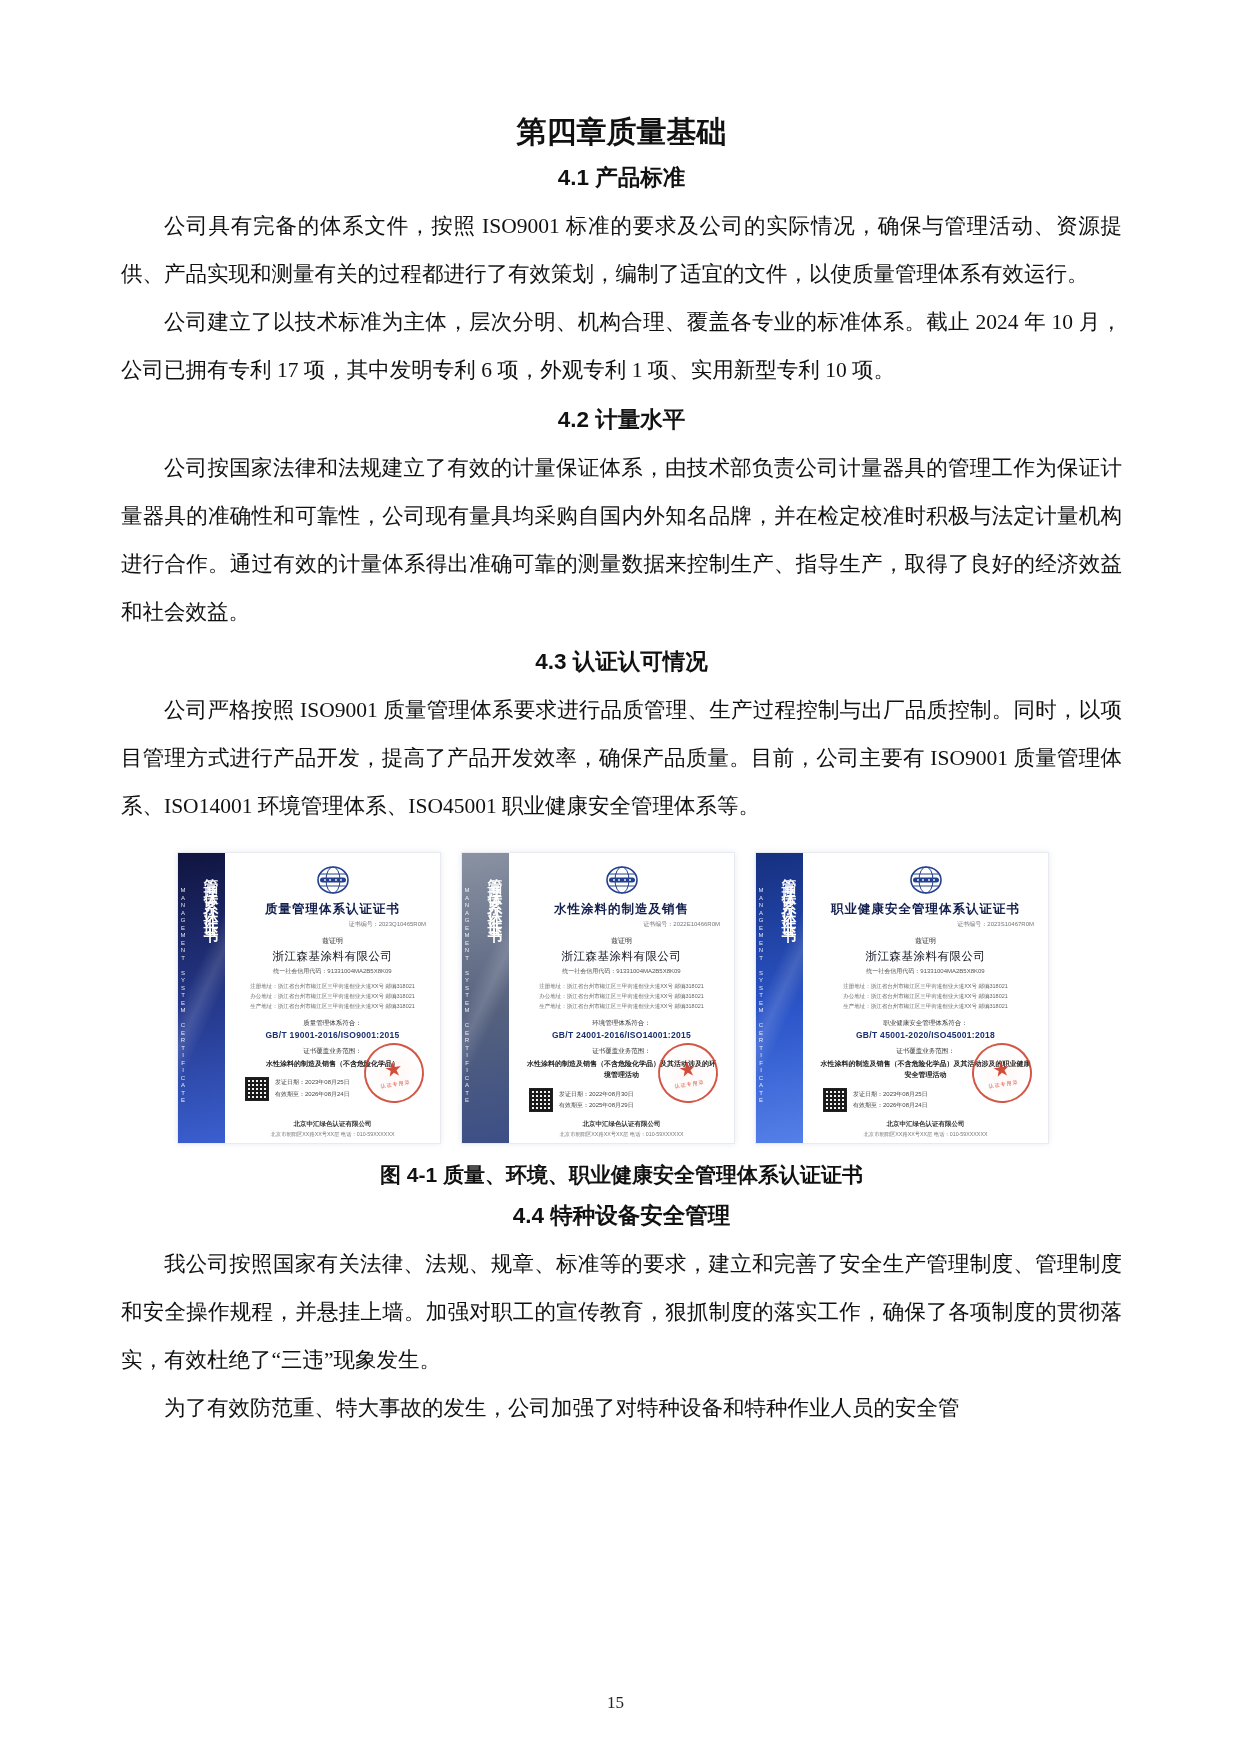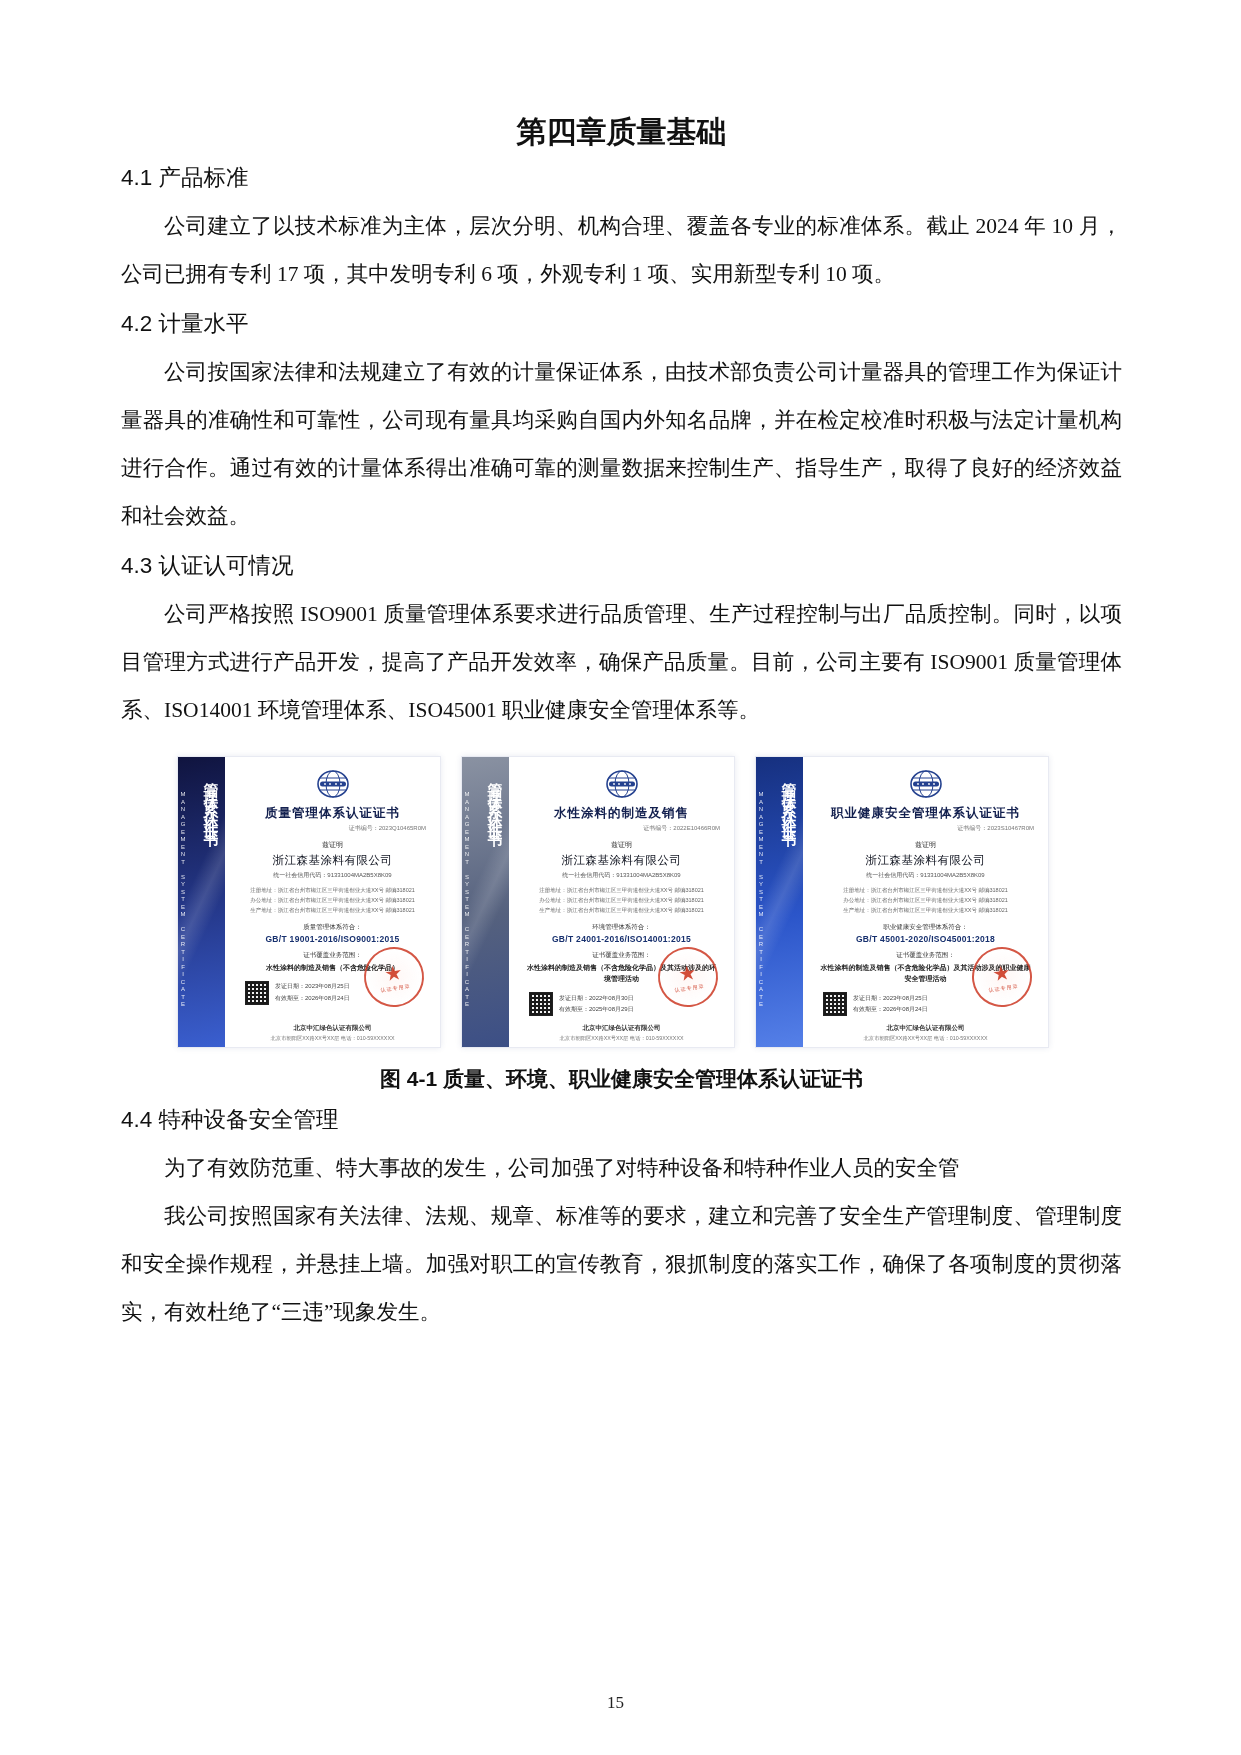--- a/index.html
+++ b/index.html
@@ -15,21 +15,21 @@
     border-bottom:2px solid #000;padding-bottom:9px;
   }
   
   .chapter-title{
     text-align:center;font-family:"Liberation Sans","DejaVu Sans",sans-serif;
     font-weight:bold;font-size:30px;line-height:40px;margin-top:32px;
   }
   
   .sec-heading{
     font-family:"Liberation Sans","DejaVu Sans",sans-serif;
-    font-weight:normal;font-size:22.5px;line-height:48px;margin-top:2px;
+    font-weight:bold;font-size:22.5px;line-height:48px;margin-top:2px;text-align:center;
   }
   
   .para{
     font-size:21.5px;line-height:48px;text-align:justify;
     text-indent:43px;margin:0;
   }
   
   .figure-row{
     margin-top:22px;display:flex;gap:20px;padding-left:56px;padding-right:8px;
     align-items:flex-start;
@@ -103,20 +103,21 @@
 </style>
 </head>
 <body>
 
 <div class="page">
 
 
   <div class="chapter-title">第四章质量基础</div>
 
   <div class="sec-heading">4.1 产品标准</div>
+  <p class="para">公司具有完备的体系文件，按照 ISO9001 标准的要求及公司的实际情况，确保与管理活动、资源提供、产品实现和测量有关的过程都进行了有效策划，编制了适宜的文件，以使质量管理体系有效运行。</p>
   <p class="para">公司建立了以技术标准为主体，层次分明、机构合理、覆盖各专业的标准体系。截止 2024 年 10 月，公司已拥有专利 17 项，其中发明专利 6 项，外观专利 1 项、实用新型专利 10 项。</p>
 
   <div class="sec-heading">4.2 计量水平</div>
   <p class="para">公司按国家法律和法规建立了有效的计量保证体系，由技术部负责公司计量器具的管理工作为保证计量器具的准确性和可靠性，公司现有量具均采购自国内外知名品牌，并在检定校准时积极与法定计量机构进行合作。通过有效的计量体系得出准确可靠的测量数据来控制生产、指导生产，取得了良好的经济效益和社会效益。</p>
 
   <div class="sec-heading">4.3 认证认可情况</div>
   <p class="para">公司严格按照 ISO9001 质量管理体系要求进行品质管理、生产过程控制与出厂品质控制。同时，以项目管理方式进行产品开发，提高了产品开发效率，确保产品质量。目前，公司主要有 ISO9001 质量管理体系、ISO14001 环境管理体系、ISO45001 职业健康安全管理体系等。</p>
 
   <div class="figure-row">
 
@@ -256,18 +257,18 @@
         <div class="issuer">北京中汇绿色认证有限公司</div>
         <div class="issuer-info">北京市朝阳区XX路XX号XX层 电话：010-59XXXXXX</div>
       </div>
     </div>
 
   </div>
 
   <div class="fig-caption">图 4-1 质量、环境、职业健康安全管理体系认证证书</div>
 
   <div class="sec-heading">4.4 特种设备安全管理</div>
+  <p class="para">我公司按照国家有关法律、法规、规章、标准等的要求，建立和完善了安全生产管理制度、管理制度和安全操作规程，并悬挂上墙。加强对职工的宣传教育，狠抓制度的落实工作，确保了各项制度的贯彻落实，有效杜绝了“三违”现象发生。</p>
   <p class="para">为了有效防范重、特大事故的发生，公司加强了对特种设备和特种作业人员的安全管</p>
-  <p class="para">我公司按照国家有关法律、法规、规章、标准等的要求，建立和完善了安全生产管理制度、管理制度和安全操作规程，并悬挂上墙。加强对职工的宣传教育，狠抓制度的落实工作，确保了各项制度的贯彻落实，有效杜绝了“三违”现象发生。</p>
 
   <div class="page-number">15</div>
 
 </div>
 
 </body></html>

